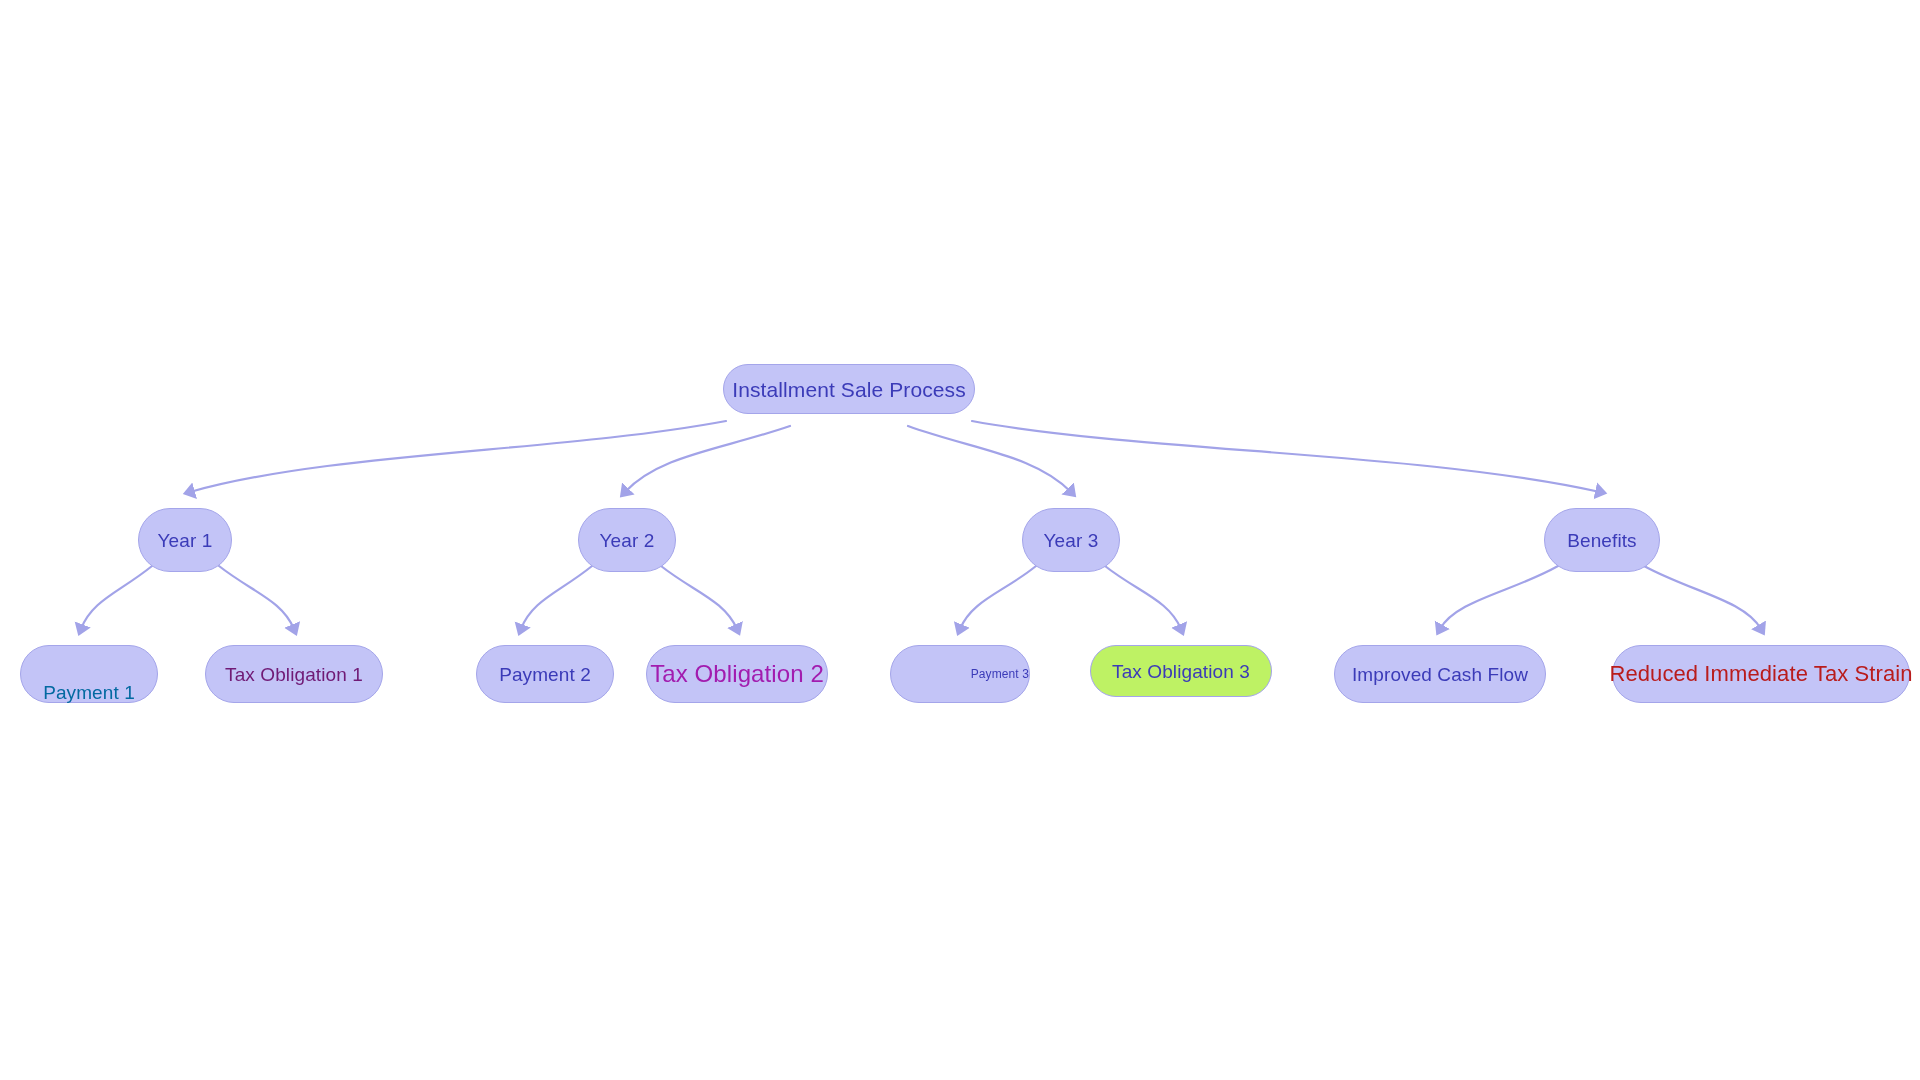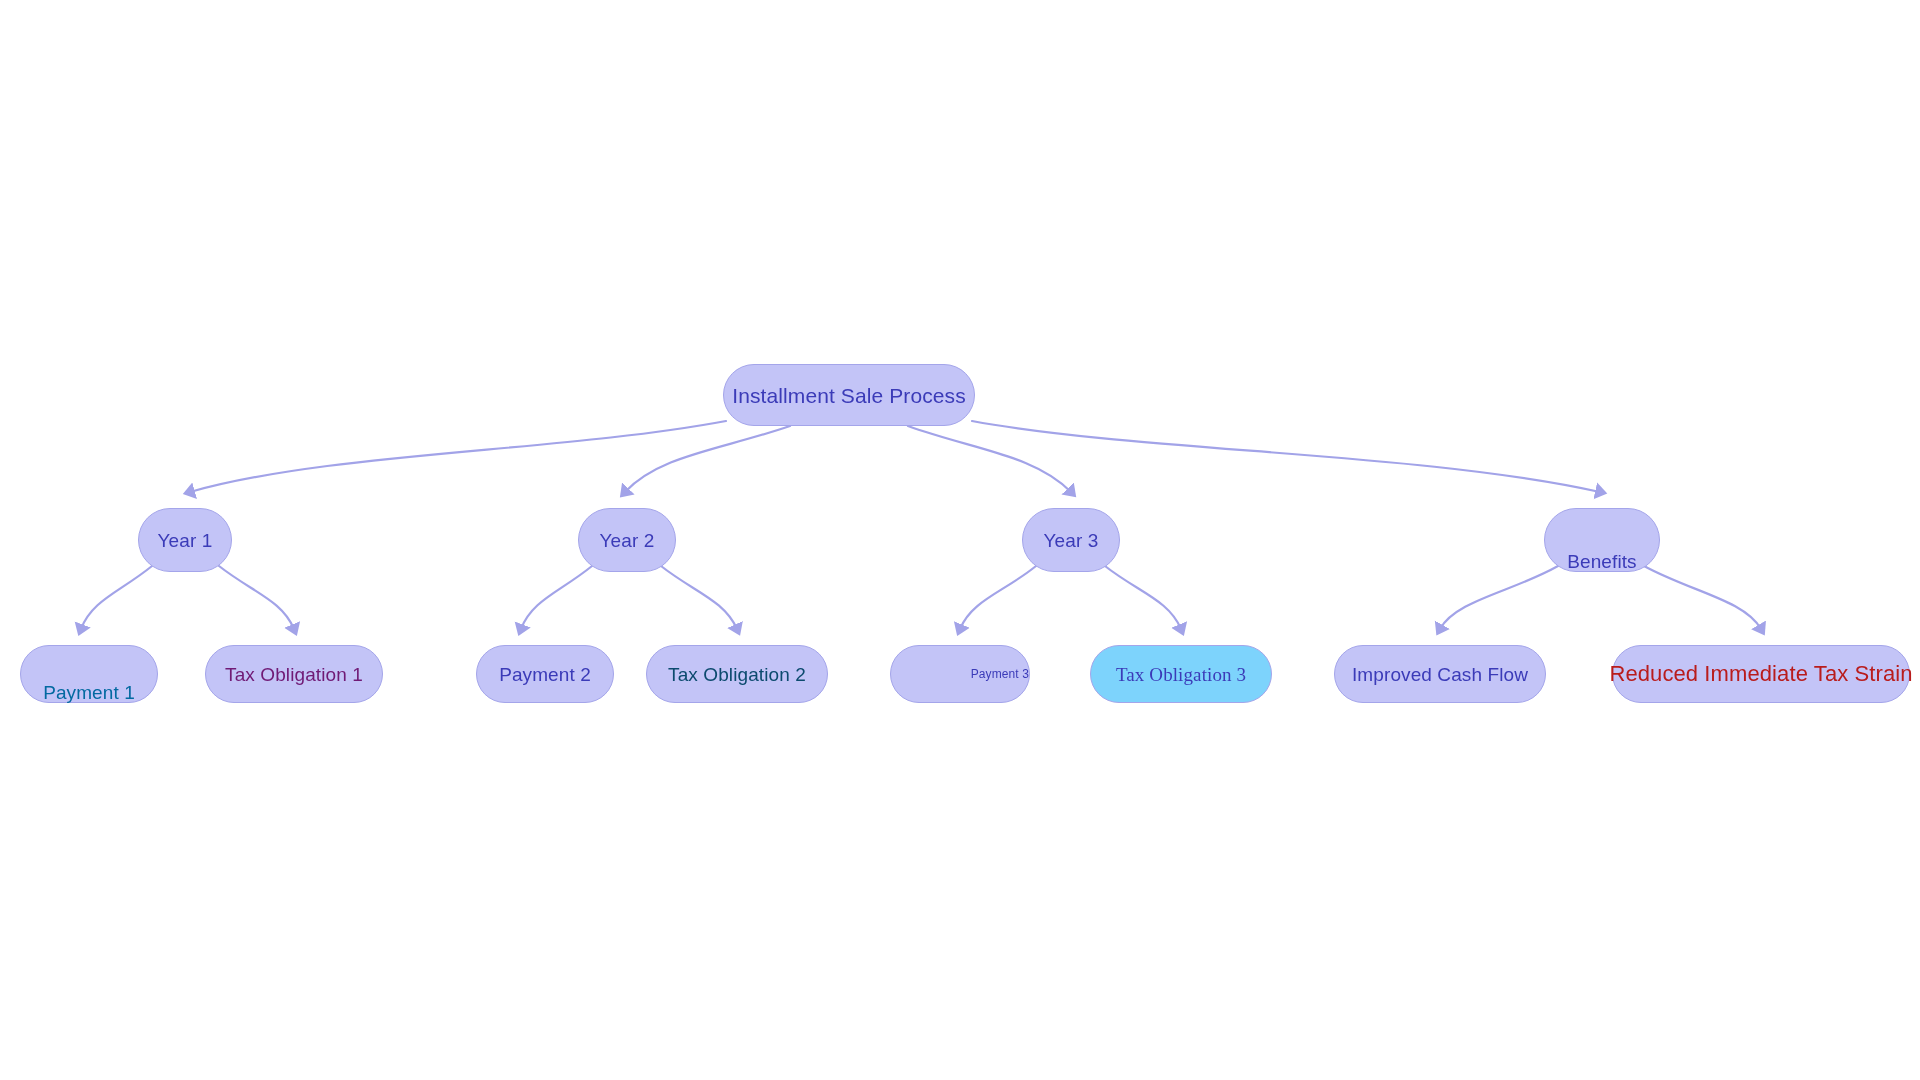--- a/index.html
+++ b/index.html
@@ -66,51 +66,51 @@
         <path d="M 592 566 C 560 592, 532 600, 521 629" fill="none" stroke="#a2a3e8" stroke-width="2.2" stroke-linecap="round" marker-end="url(#arrow)"></path>
         <path d="M 661 566 C 694 592, 724 600, 737 629" fill="none" stroke="#a2a3e8" stroke-width="2.2" stroke-linecap="round" marker-end="url(#arrow)"></path>
         <path d="M 1036 566 C 1004 592, 972 600, 960 629" fill="none" stroke="#a2a3e8" stroke-width="2.2" stroke-linecap="round" marker-end="url(#arrow)"></path>
         <path d="M 1105 566 C 1138 592, 1169 600, 1181 629" fill="none" stroke="#a2a3e8" stroke-width="2.2" stroke-linecap="round" marker-end="url(#arrow)"></path>
         <path d="M 1558 566 C 1512 592, 1456 600, 1440 629" fill="none" stroke="#a2a3e8" stroke-width="2.2" stroke-linecap="round" marker-end="url(#arrow)"></path>
         <path d="M 1644 566 C 1692 592, 1744 600, 1761 629" fill="none" stroke="#a2a3e8" stroke-width="2.2" stroke-linecap="round" marker-end="url(#arrow)"></path>
       </g>
   </svg>
 
   <div id="node-group">
-      <div class="node" style="left: 723px; top: 364px; width: 252px; height: 62px; border-radius: 31px; font-size: 21px; background: rgb(195, 196, 247); border-color: rgb(164, 165, 234); color: rgb(59, 59, 184);">
+      <div class="node" style="left: 723px; top: 364px; width: 252px; height: 50px; border-radius: 31px; font-size: 21px; background: rgb(195, 196, 247); border-color: rgb(164, 165, 234); color: rgb(59, 59, 184);">
         <span class="node-label">Installment Sale Process</span>
       </div>
       <div class="node" style="left: 138px; top: 508px; width: 94px; height: 64px; border-radius: 32px; font-size: 19px; background: rgb(195, 196, 247); border-color: rgb(164, 165, 234); color: rgb(59, 59, 184);">
         <span class="node-label">Year 1</span>
       </div>
       <div class="node" style="left: 578px; top: 508px; width: 98px; height: 64px; border-radius: 32px; font-size: 19px; background: rgb(195, 196, 247); border-color: rgb(164, 165, 234); color: rgb(59, 59, 184);">
         <span class="node-label">Year 2</span>
       </div>
       <div class="node" style="left: 1022px; top: 508px; width: 98px; height: 64px; border-radius: 32px; font-size: 19px; background: rgb(195, 196, 247); border-color: rgb(164, 165, 234); color: rgb(59, 59, 184);">
         <span class="node-label">Year 3</span>
       </div>
-      <div class="node" style="left: 1544px; top: 508px; width: 116px; height: 64px; border-radius: 32px; font-size: 19px; background: rgb(195, 196, 247); border-color: rgb(164, 165, 234); color: rgb(59, 59, 184); align-items: flex-end;">
+      <div class="node" style="left: 1544px; top: 508px; width: 116px; height: 64px; border-radius: 32px; font-size: 19px; background: rgb(195, 196, 247); border-color: rgb(164, 165, 234); color: rgb(59, 59, 184);">
         <span class="node-label">Benefits</span>
       </div>
       <div class="node" style="left: 20px; top: 645px; width: 138px; height: 58px; border-radius: 29px; font-size: 19px; background: rgb(195, 196, 247); border-color: rgb(164, 165, 234); color: #0369a1; align-items: flex-end;">
         <span class="node-label">Payment 1</span>
       </div>
       <div class="node" style="left: 205px; top: 645px; width: 178px; height: 58px; border-radius: 29px; font-size: 19px; background: rgb(195, 196, 247); border-color: rgb(164, 165, 234); color: #701a75;">
         <span class="node-label">Tax Obligation 1</span>
       </div>
       <div class="node" style="left: 476px; top: 645px; width: 138px; height: 58px; border-radius: 29px; font-size: 19px; background: rgb(195, 196, 247); border-color: rgb(164, 165, 234); color: rgb(59, 59, 184);">
         <span class="node-label">Payment 2</span>
       </div>
-      <div class="node" style="left: 646px; top: 645px; width: 182px; height: 58px; border-radius: 29px; font-size: 19px; background: rgb(195, 196, 247); border-color: rgb(164, 165, 234); color: #0c4a6e;">
+      <div class="node" style="left: 646px; top: 645px; width: 182px; height: 58px; border-radius: 29px; font-size: 24px; background: rgb(195, 196, 247); border-color: rgb(164, 165, 234); color: #a21caf;">
         <span class="node-label">Tax Obligation 2</span>
       </div>
       <div class="node" style="left: 890px; top: 645px; width: 140px; height: 58px; border-radius: 29px; font-size: 12px; background: rgb(195, 196, 247); border-color: rgb(164, 165, 234); color: rgb(59, 59, 184); justify-content: flex-end;">
         <span class="node-label">Payment 3</span>
       </div>
-      <div class="node" style="left: 1090px; top: 645px; width: 182px; height: 58px; border-radius: 29px; font-size: 19px; background: #7dd3fc; border-color: rgb(164, 165, 234); color: rgb(59, 59, 184); font-family: Liberation Serif, serif;">
+      <div class="node" style="left: 1090px; top: 645px; width: 182px; height: 52px; border-radius: 29px; font-size: 19px; background: #bef264; border-color: rgb(164, 165, 234); color: rgb(59, 59, 184);">
         <span class="node-label">Tax Obligation 3</span>
       </div>
       <div class="node" style="left: 1334px; top: 645px; width: 212px; height: 58px; border-radius: 29px; font-size: 19px; background: rgb(195, 196, 247); border-color: rgb(164, 165, 234); color: rgb(59, 59, 184);">
         <span class="node-label">Improved Cash Flow</span>
       </div>
       <div class="node" style="left: 1612px; top: 645px; width: 298px; height: 58px; border-radius: 29px; font-size: 22px; background: rgb(195, 196, 247); border-color: rgb(164, 165, 234); color: #b91c1c;">
         <span class="node-label">Reduced Immediate Tax Strain</span>
       </div>
     </div>
 

